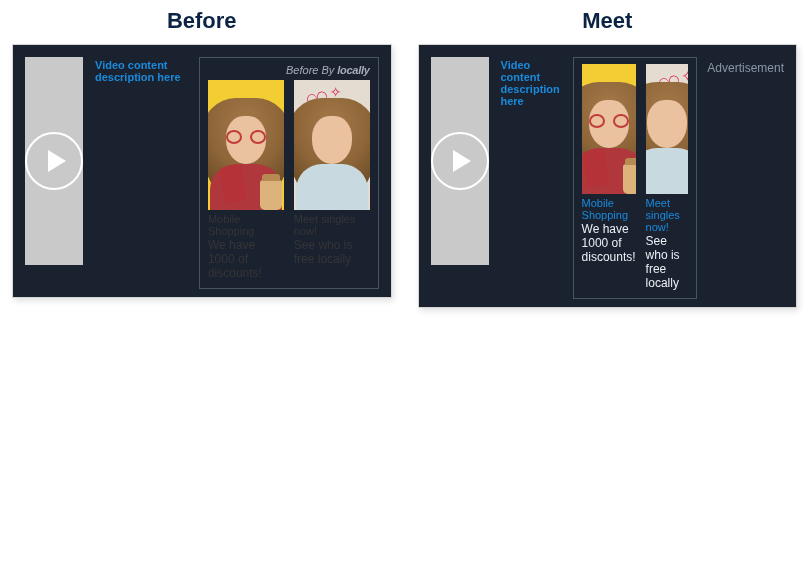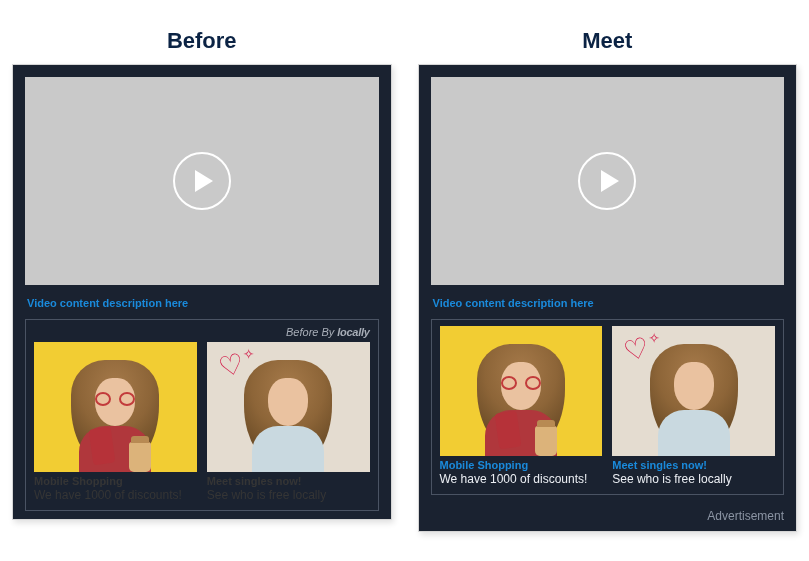--- a/index.html
+++ b/index.html
@@ -7,41 +7,40 @@
     font-family: -apple-system, BlinkMacSystemFont, "Segoe UI", Arial, sans-serif;
     background: #fff;
     width: 809px;
     height: 561px;
     overflow: hidden;
   }
   .wrap {
     display: flex;
     gap: 26px;
     padding: 8px 12px;
-    margin-top: 20px;
   }
   .col {
     flex: 1;
     display: flex;
     flex-direction: column;
   }
   .col-title {
     text-align: center;
     font-size: 22px;
     font-weight: 700;
     color: #0b2344;
     margin-bottom: 10px;
   }
   .panel {
     background: #1a2230;
     border: 1px solid #d6d6d6;
     box-shadow: 2px 3px 6px rgba(0,0,0,0.12);
     padding: 12px 12px 8px 12px;
     display: flex;
-    flex-direction: column;
+    flex-direction: row;
     gap: 10px;
   }
   .video-ph {
     background: #c9c9c9;
     height: 208px;
     display: flex;
     align-items: center;
     justify-content: center;
     cursor: pointer;
   }
@@ -95,21 +94,21 @@
     flex-direction: column;
     cursor: pointer;
   }
   .ad-img {
     height: 130px;
     position: relative;
     overflow: hidden;
   }
   .ad-title {
     font-size: 11px;
-    font-weight: 700;
+    font-weight: 400;
     margin-top: 3px;
   }
   .ad-sub {
     font-size: 12px;
     margin-top: 1px;
   }
   .before .ad-title { color: #353535; }
   .before .ad-sub { color: #353535; }
   .after .ad-title { color: #1a8adb; }
   .after .ad-sub { color: #eceff4; }

